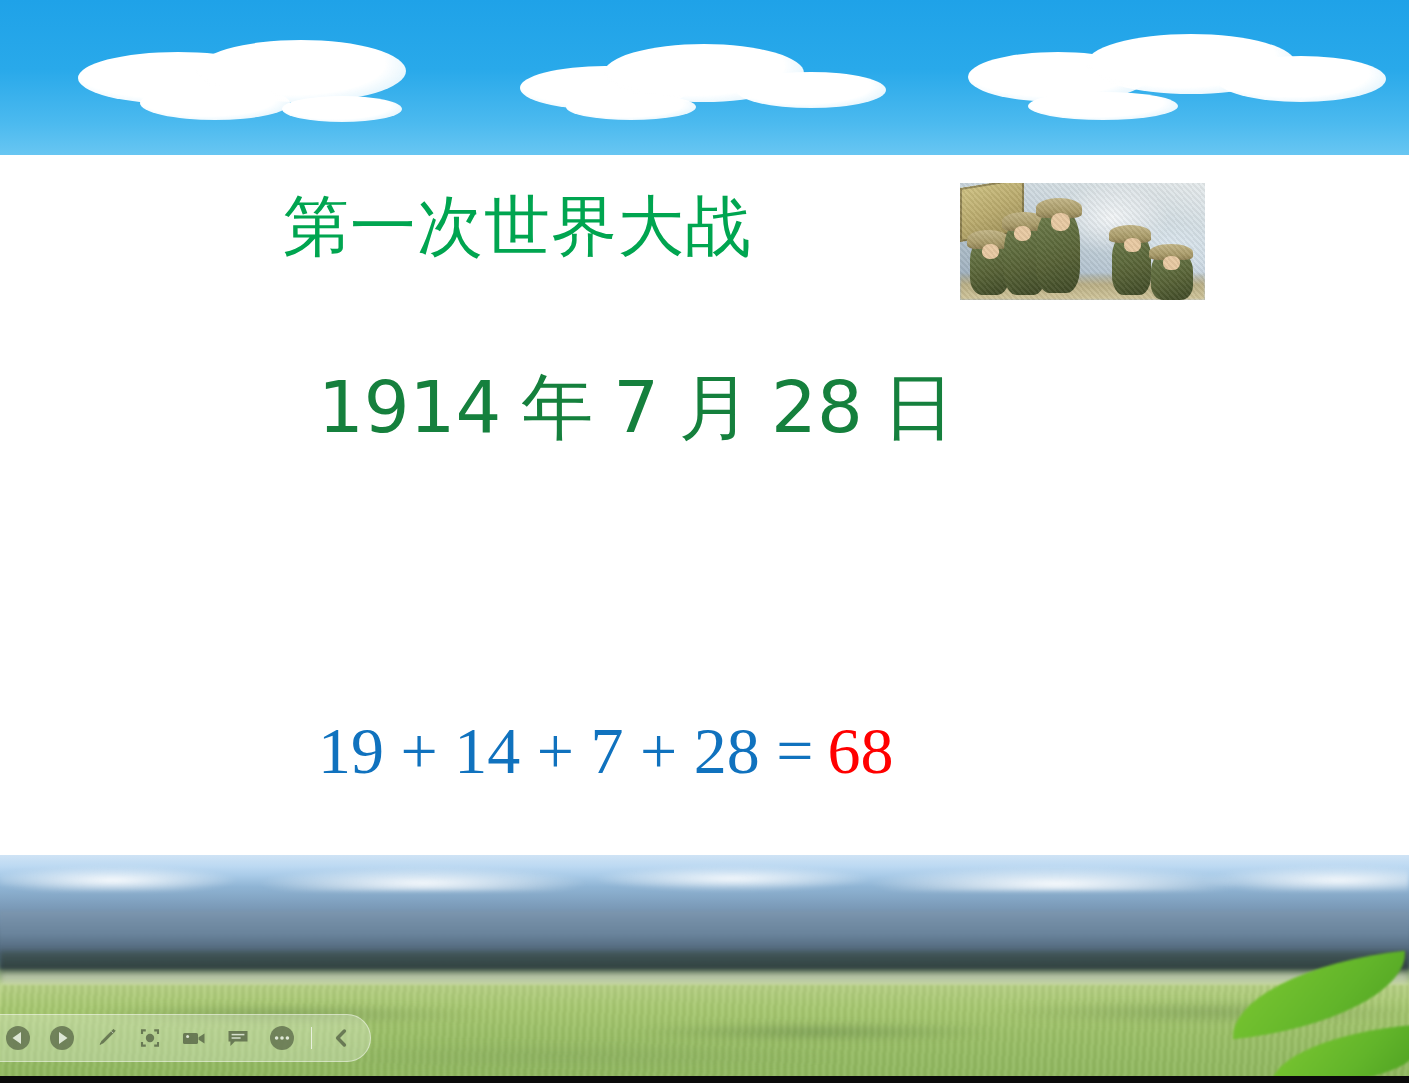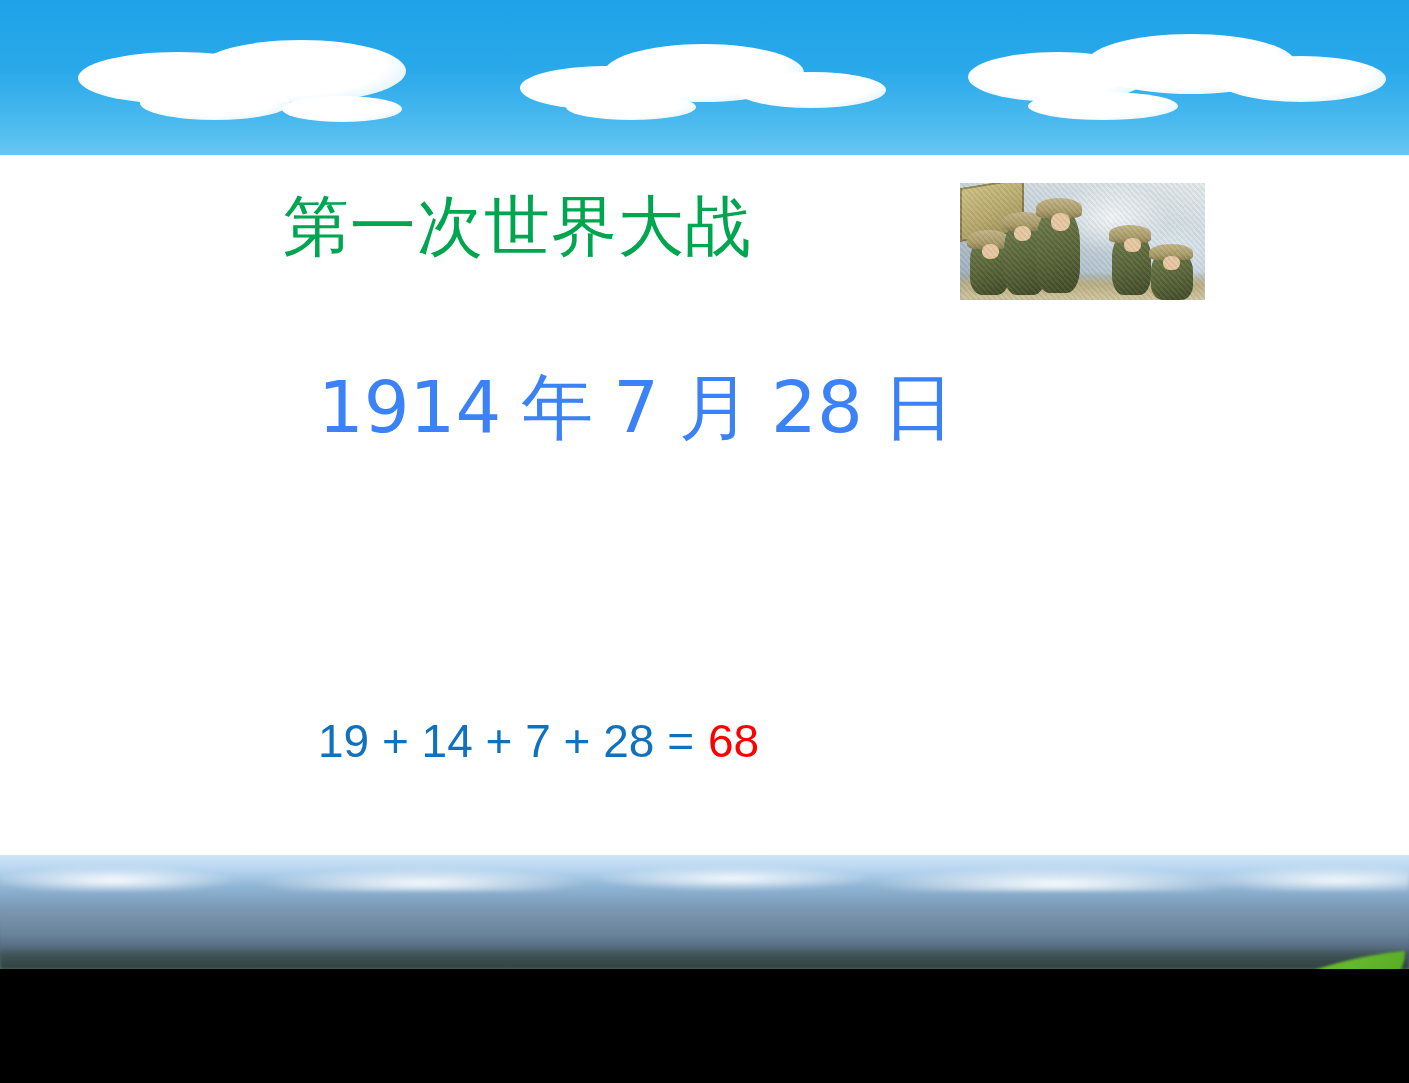--- a/index.html
+++ b/index.html
@@ -6,21 +6,21 @@
     margin: 0;
     padding: 0;
     background: #000;
   }
   body {
     font-family: "Liberation Sans", sans-serif;
   }
   #stage {
     position: relative;
     width: 1409px;
-    height: 969px;
+    height: 1083px;
     background: #ffffff;
     overflow: hidden;
   }
 
   
   #sky-banner {
     position: absolute;
     left: 0; top: 0;
     width: 1409px;
     height: 155px;
@@ -188,21 +188,21 @@
   }
   #ti-grain {
     background: repeating-linear-gradient(48deg, rgba(255,255,255,0.06) 0 2px, rgba(0,0,0,0.05) 2px 4px);
   }
 
   #date-line {
     position: absolute;
     left: 318px; top: 371px;
     font-size: 72px;
     line-height: 1.0;
-    color: #3b82f6;
+    color: #15803d;
     white-space: nowrap;
   }
   #date-line .cjk {
     font-family: "DejaVu Serif", "Liberation Serif", serif;
   }
   #date-line .num {
     font-family: "DejaVu Sans", "Liberation Sans", sans-serif;
     font-weight: 400;
   }
 
@@ -213,22 +213,22 @@
     font-size: 74px;
     line-height: 1.0;
     letter-spacing: 1px;
     color: #0aa34e;
     white-space: nowrap;
   }
 
   #equation-line {
     position: absolute;
     left: 318px; top: 718px;
-    font-family: Liberation Sans, sans-serif;
-    font-size: 46px;
+    font-family: Liberation Serif, serif;
+    font-size: 66px;
     line-height: 1.0;
     color: #1072be;
     white-space: nowrap;
   }
   #equation-line .answer {
     color: #ff0000;
     margin-left: 14px;
   }
 
   

